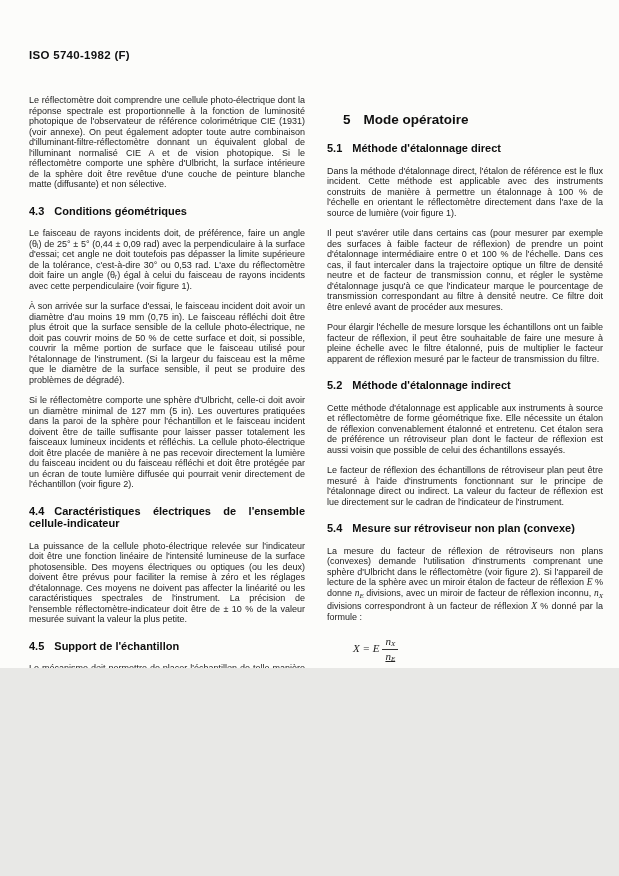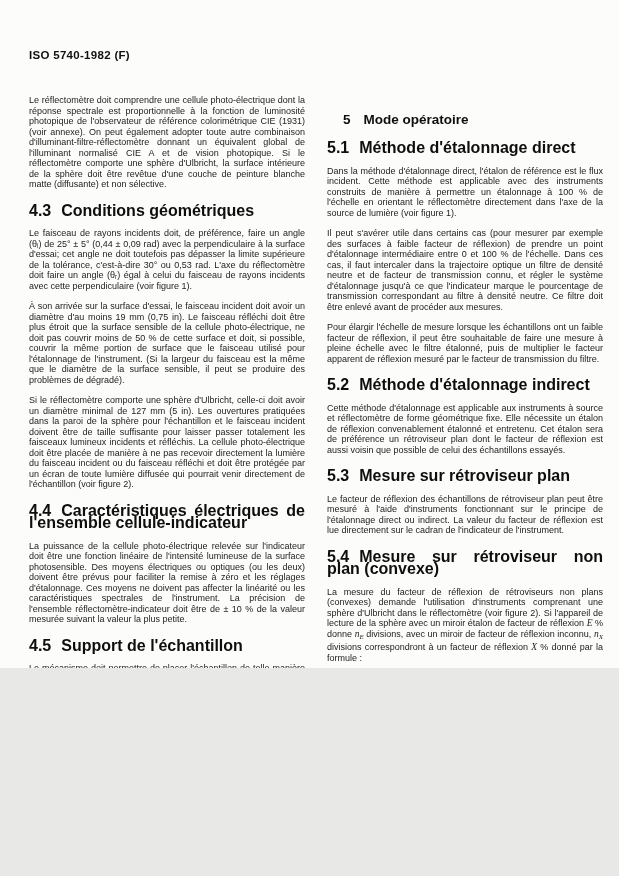--- a/index.html
+++ b/index.html
@@ -46,21 +46,21 @@
   }
   h2.sec-main {
     font-size: 13.5px;
     line-height: 15px;
     margin: 17px 0 15px 16px;
     color: #0e0e0e;
     text-align: left;
   }
   h2.sec-main .hnum { margin-right: 13px; }
   h3.sec-sub {
-    font-size: 16px;
+    font-size: 11px;
     line-height: 12.5px;
     margin: 15px 0 11px 0;
     color: #0e0e0e;
     text-align: justify;
   }
   h3.sec-sub .hnum { margin-right: 10px; }
   .var {
     font-family: "Liberation Serif", serif;
     font-style: italic;
     font-size: 9.5px;
@@ -135,21 +135,20 @@
       <h2 class="sec-main"><span class="hnum">5</span><span>Mode opératoire</span></h2>
 
       <h3 class="sec-sub"><span class="hnum">5.1</span><span>Méthode d'étalonnage direct</span></h3>
       <p>Dans la méthode d'étalonnage direct, l'étalon de référence est le flux incident. Cette méthode est applicable avec des instruments construits de manière à permettre un étalonnage à 100 % de l'échelle en orientant le réflectomètre directement dans l'axe de la source de lumière (voir figure 1).</p>
       <p>Il peut s'avérer utile dans certains cas (pour mesurer par exemple des surfaces à faible facteur de réflexion) de prendre un point d'étalonnage intermédiaire entre 0 et 100 % de l'échelle. Dans ces cas, il faut intercaler dans la trajectoire optique un filtre de densité neutre et de facteur de transmission connu, et régler le système d'étalonnage jusqu'à ce que l'indicateur marque le pourcentage de transmission correspondant au filtre à densité neutre. Ce filtre doit être enlevé avant de procéder aux mesures.</p>
       <p>Pour élargir l'échelle de mesure lorsque les échantillons ont un faible facteur de réflexion, il peut être souhaitable de faire une mesure à pleine échelle avec le filtre étalonné, puis de multiplier le facteur apparent de réflexion mesuré par le facteur de transmission du filtre.</p>
 
       <h3 class="sec-sub"><span class="hnum">5.2</span><span>Méthode d'étalonnage indirect</span></h3>
       <p>Cette méthode d'étalonnage est applicable aux instruments à source et réflectomètre de forme géométrique fixe. Elle nécessite un étalon de réflexion convenablement étalonné et entretenu. Cet étalon sera de préférence un rétroviseur plan dont le facteur de réflexion est aussi voisin que possible de celui des échantillons essayés.</p>
 
-      <h3 class="sec-sub"><span class="hnum">5.3</span><span>Mesure sur rétroviseur plan</span></h3>
       <p>Le facteur de réflexion des échantillons de rétroviseur plan peut être mesuré à l'aide d'instruments fonctionnant sur le principe de l'étalonnage direct ou indirect. La valeur du facteur de réflexion est lue directement sur le cadran de l'indicateur de l'instrument.</p>
 
       <h3 class="sec-sub"><span class="hnum">5.4</span><span>Mesure sur rétroviseur non plan (convexe)</span></h3>
       <p><span>La mesure du facteur de réflexion de rétroviseurs non plans (convexes) demande l'utilisation d'instruments comprenant une sphère d'Ulbricht dans le réflectomètre (voir figure 2). Si l'appareil de lecture de la sphère avec un miroir étalon de facteur de réflexion </span><span class="var">E</span><span> % donne </span><span class="var">n</span><sub class="vsub">E</sub><span> divisions, avec un miroir de facteur de réflexion inconnu, </span><span class="var">n</span><sub class="vsub">X</sub><span> divisions correspondront à un facteur de réflexion </span><span class="var">X</span><span> % donné par la formule :</span></p>
 
       <div class="formula">
         <span>X</span>
         <span>=</span>
         <span>E</span><span class="frac"><span class="fnum"><span>n</span><sub>X</sub></span><span class="fden"><span>n</span><sub>E</sub></span></span>
       </div>

